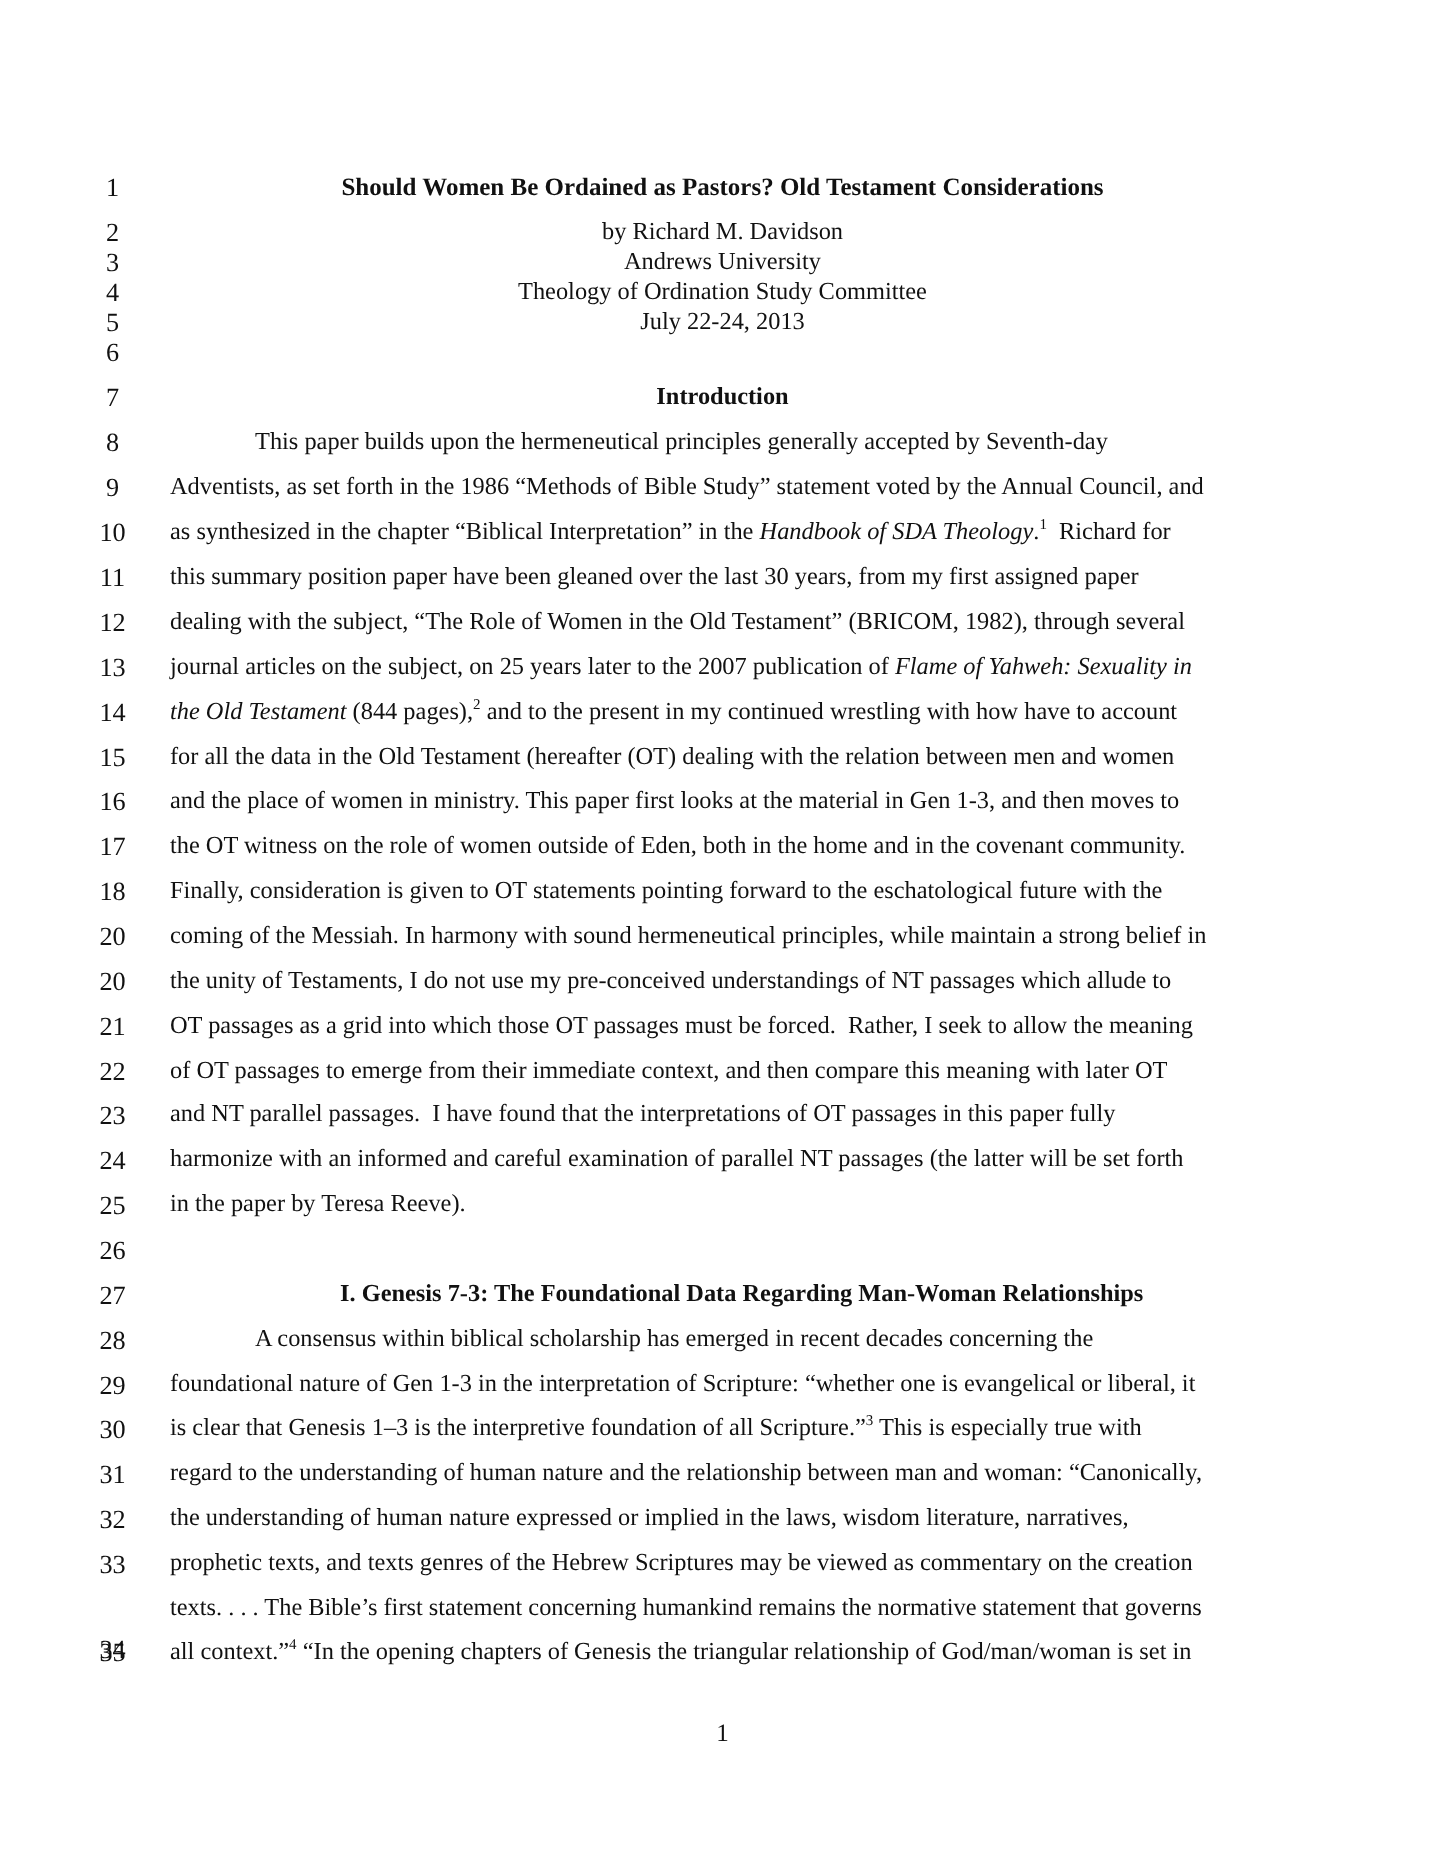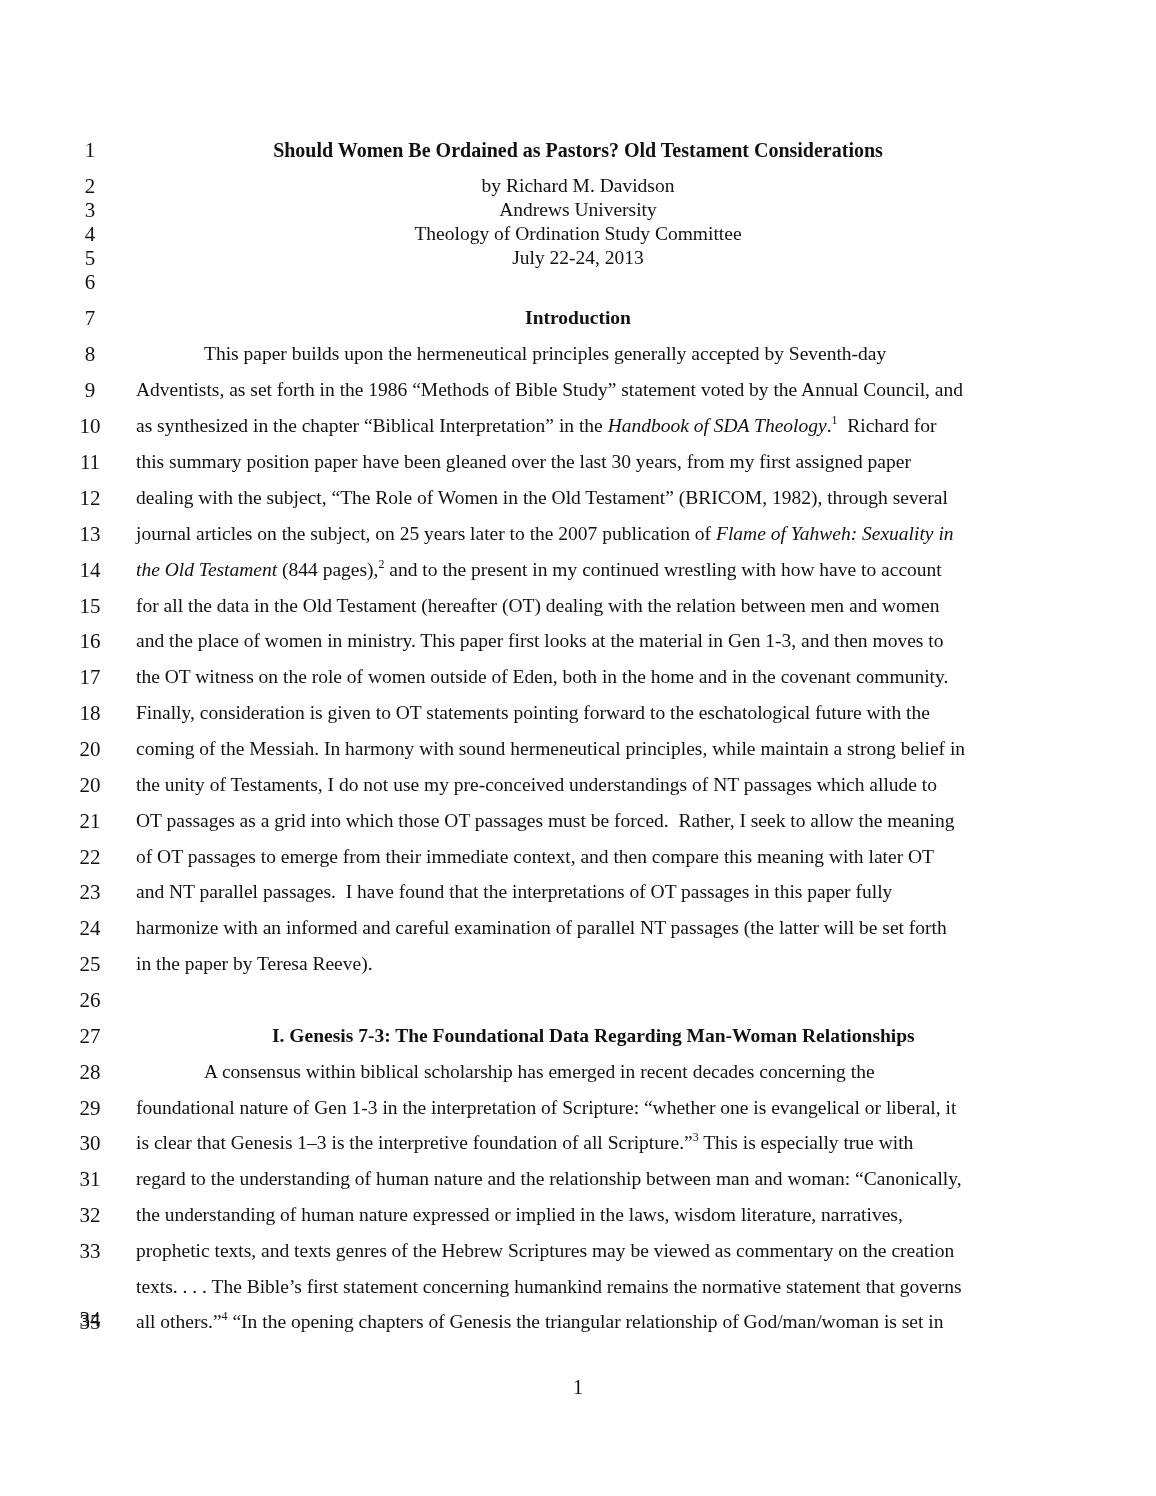--- a/index.html
+++ b/index.html
@@ -85,16 +85,16 @@
 
   <div class="row bold" style="top:1024px; left:272px;">I. Genesis 7-3: The Foundational Data Regarding Man-Woman Relationships</div>
 
   <div class="row indent" style="top:1060px">A consensus within biblical scholarship has emerged in recent decades concerning the</div>
   <div class="row body" style="top:1096px">foundational nature of Gen 1-3 in the interpretation of Scripture: “whether one is evangelical or liberal, it</div>
   <div class="row body" style="top:1131px"><span>is clear that Genesis 1–3 is the interpretive foundation of all Scripture.”</span><sup>3</sup><span> This is especially true with</span></div>
   <div class="row body" style="top:1167px">regard to the understanding of human nature and the relationship between man and woman: “Canonically,</div>
   <div class="row body" style="top:1203px">the understanding of human nature expressed or implied in the laws, wisdom literature, narratives,</div>
   <div class="row body" style="top:1239px">prophetic texts, and texts genres of the Hebrew Scriptures may be viewed as commentary on the creation</div>
   <div class="row body" style="top:1275px">texts. . . . The Bible’s first statement concerning humankind remains the normative statement that governs</div>
-  <div class="row body" style="top:1310px"><span>all others.”</span><sup>4</sup><span> “In the opening chapters of Genesis the triangular relationship of God/man/woman is set in</span></div>
+  <div class="row body" style="top:1310px"><span>all context.”</span><sup>4</sup><span> “In the opening chapters of Genesis the triangular relationship of God/man/woman is set in</span></div>
 
   <div class="page-num">1</div>
 </div>
 
 </body></html>

